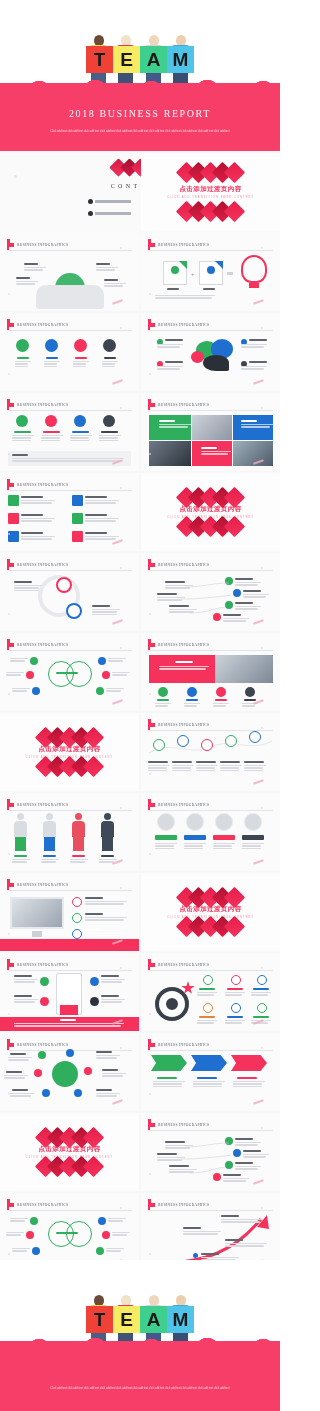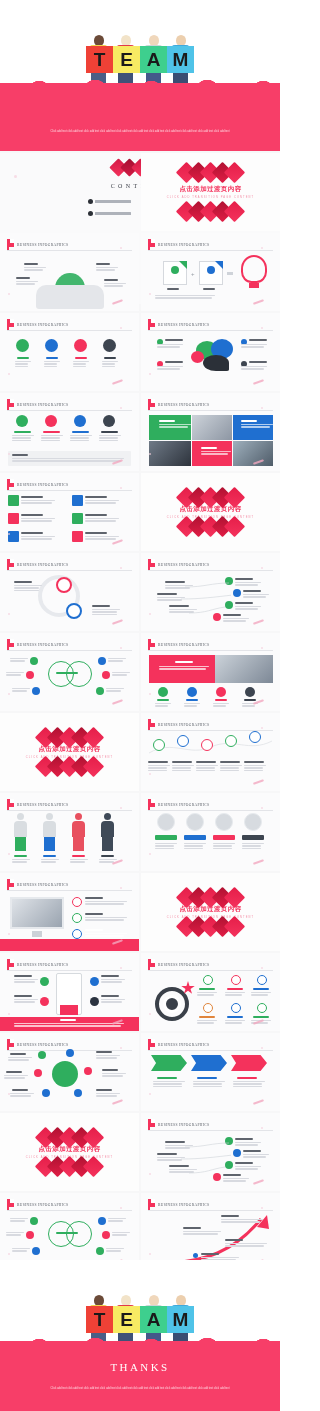--- a/index.html
+++ b/index.html
@@ -129,20 +129,21 @@
           <span>E</span>
         </div>
       <div class="card" style="left:52px;background:#3ecf8e;">
           <span>A</span>
         </div>
       <div class="card" style="left:79px;background:#4fc3e8;">
           <span>M</span>
         </div>
     </div>
     <div class="cloud"></div>
+    <div class="ttl-main">2018  BUSINESS  REPORT</div>
     <div class="ttl-sub">Click add text click add text click add text click add text click add text click add text click add text click add text click add text click add text click add text</div>
   </div>
 
   <div class="slide full" style="position:absolute;left:0;top:153px;background:#fafafb;">
     <span class="speck" style="left:14px;top:22px;width:3px;height:3px;"></span>
     <span class="speck" style="left:242px;top:18px;width:2.5px;height:2.5px;"></span>
     <span class="speck" style="left:200px;top:52px;width:2px;height:2px;"></span>
     <div class="diamonds" style="padding-top:8px;">
       <span class="dia"></span>
         <span class="dia dark"></span>
@@ -1259,17 +1260,16 @@
           <span>E</span>
         </div>
       <div class="card" style="left:52px;background:#3ecf8e;">
           <span>A</span>
         </div>
       <div class="card" style="left:79px;background:#4fc3e8;">
           <span>M</span>
         </div>
     </div>
     <div class="cloud" style="height:70px;"></div>
-    <div class="thanks-word">THANKS</div>
     <div class="thanks-sub">Click add text click add text click add text click add text click add text click add text click add text click add text click add text click add text click add text</div>
   </div>
 
 </div>
 
 </body></html>

